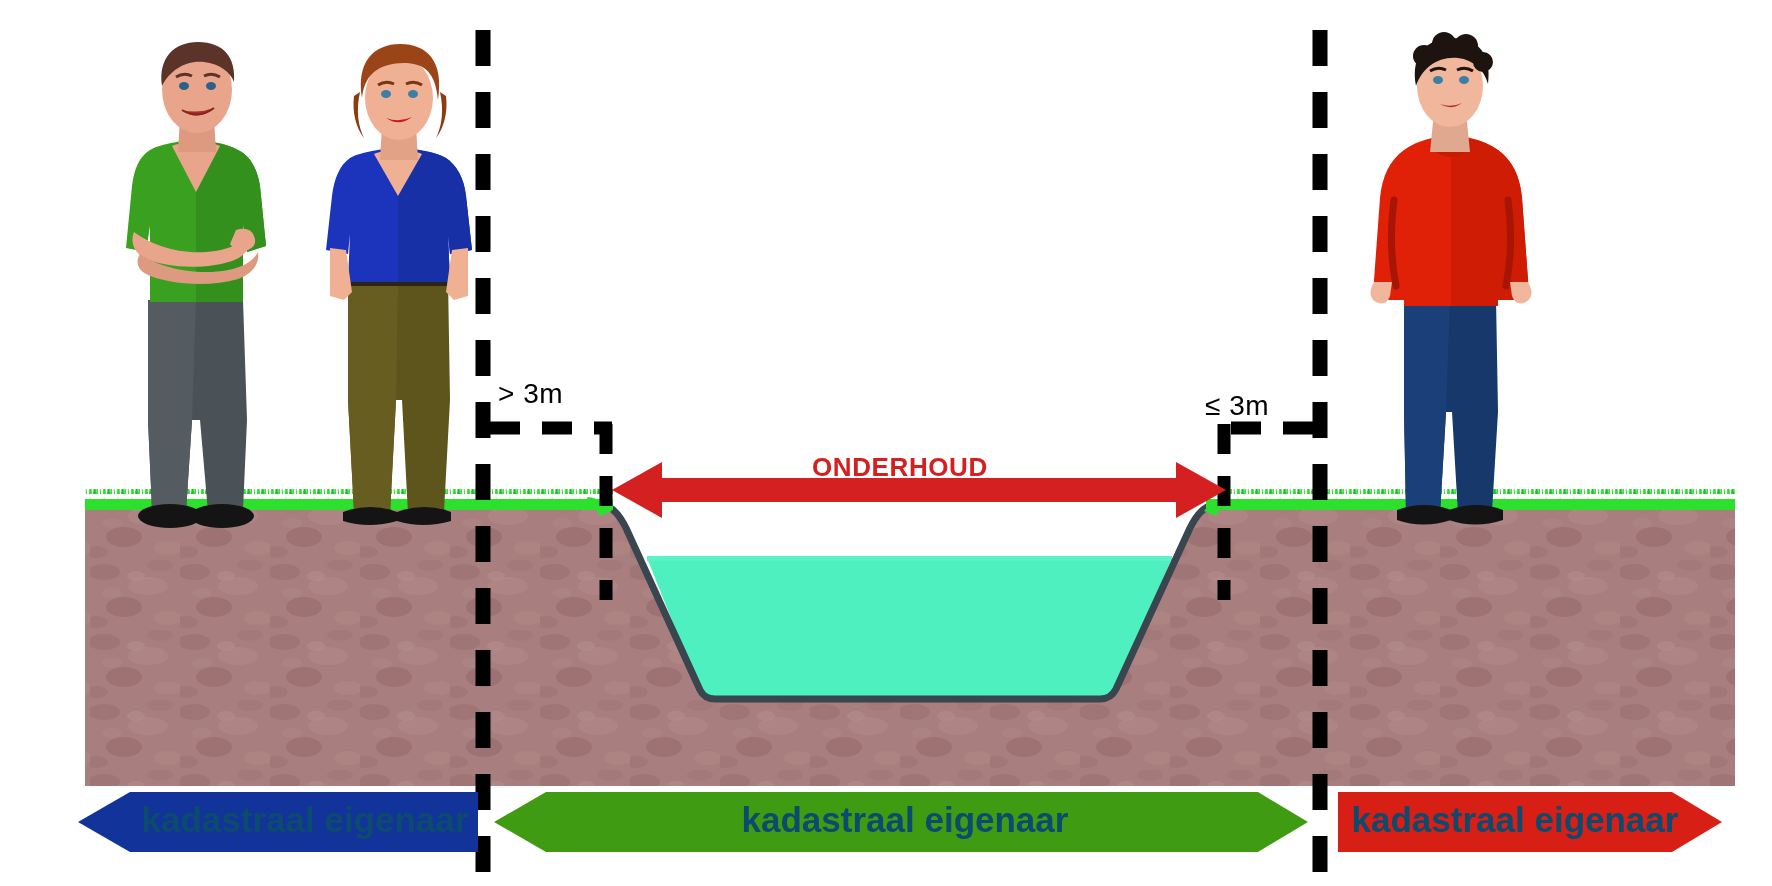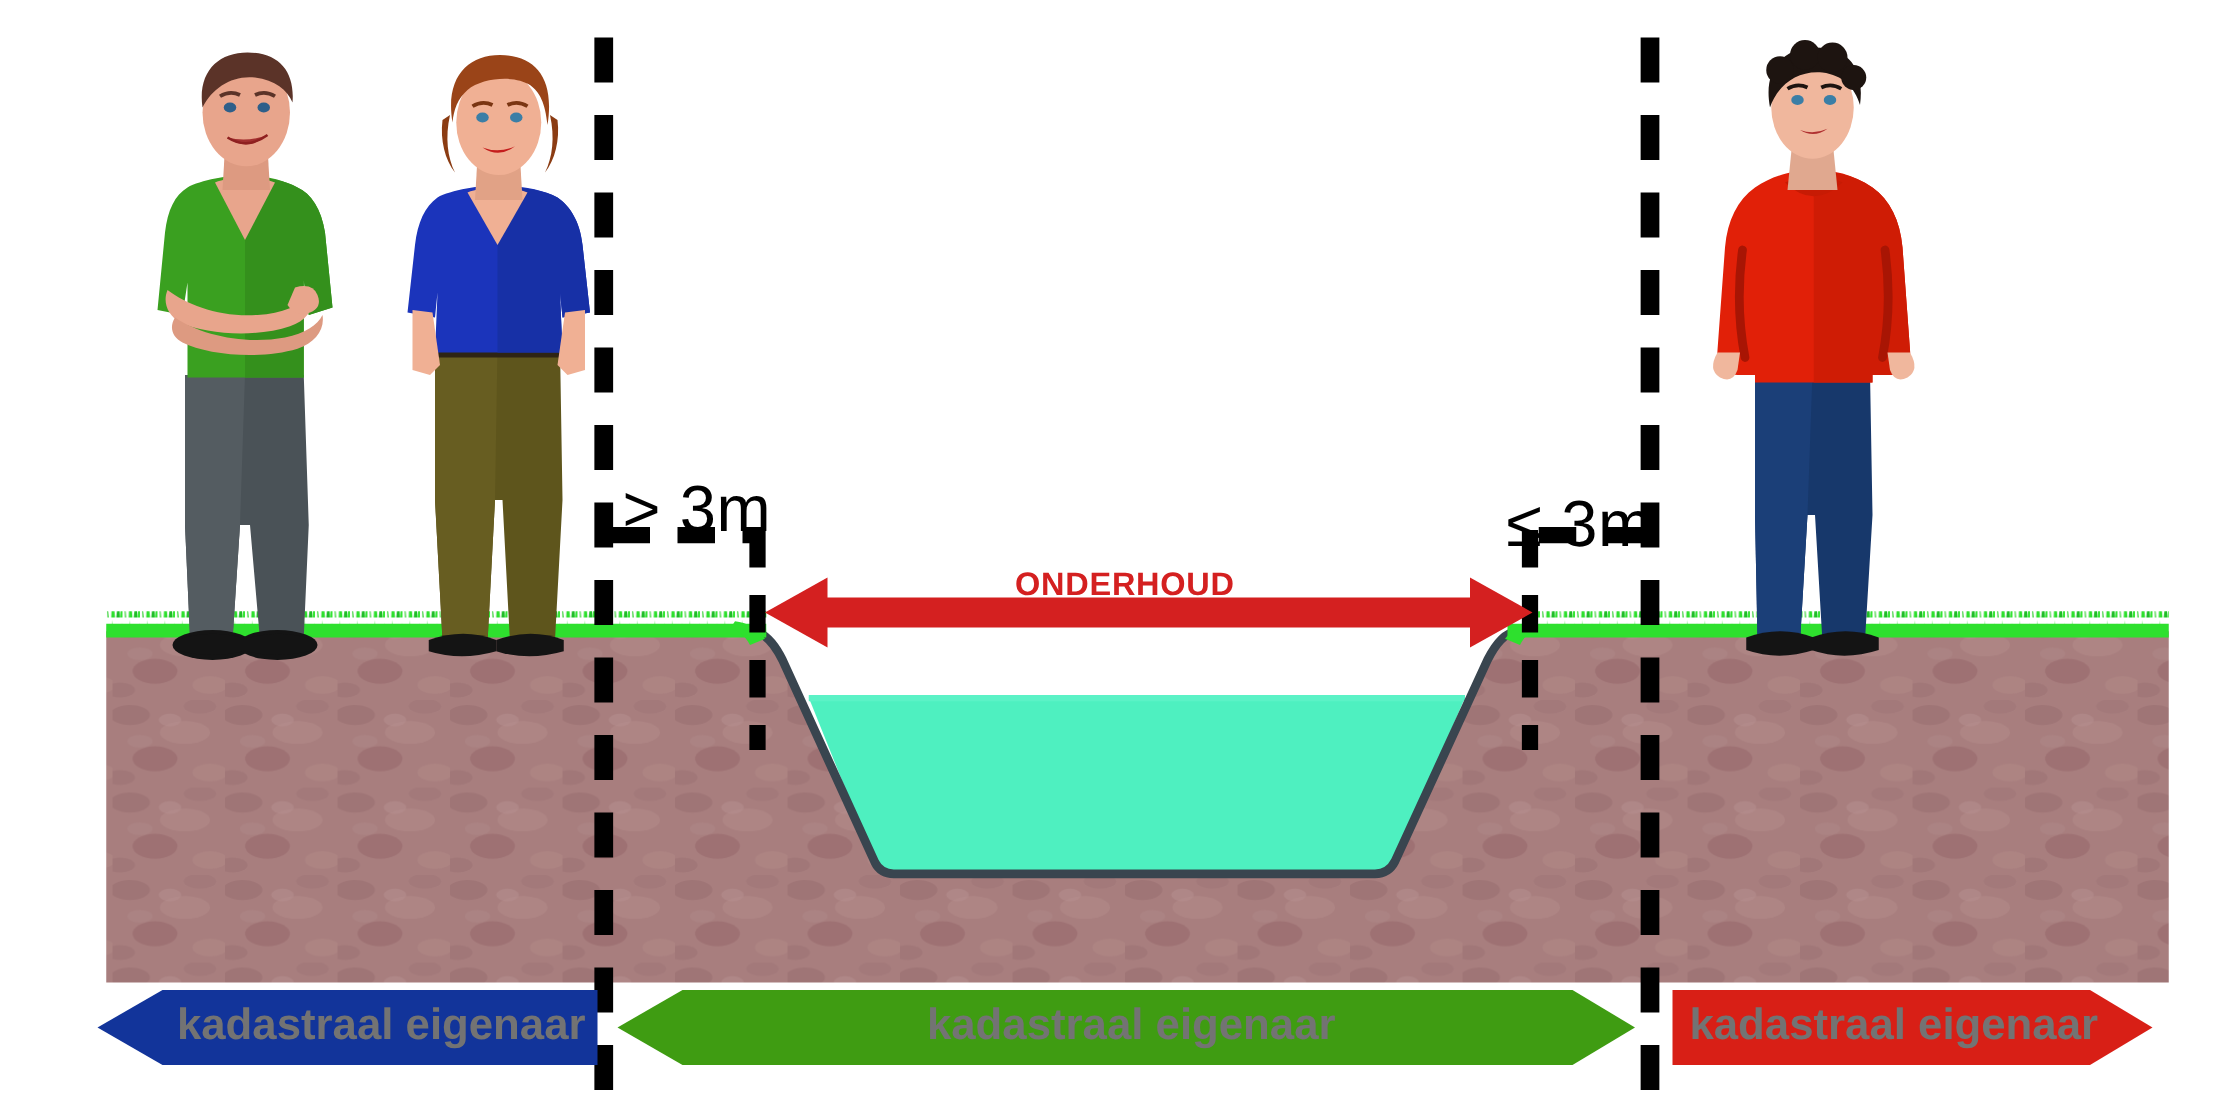--- a/index.html
+++ b/index.html
@@ -1,23 +1,23 @@
 <!DOCTYPE html>
 <html><head>
 <meta charset="utf-8">
 <style>
   html,body{margin:0;padding:0;background:#ffffff;}
   body{width:1772px;height:886px;overflow:hidden;
        font-family:"Liberation Sans",sans-serif;}
   #stage{position:relative;width:1772px;height:886px;background:#ffffff;}
   #stage svg{position:absolute;left:0;top:0;}
   .lbl{position:absolute;white-space:nowrap;}
-  .dim-label{font-size:52px;color:#000;font-family:"Liberation Sans",sans-serif;letter-spacing:.5px;}
+  .dim-label{font-size:28px;color:#000;font-family:"Liberation Sans",sans-serif;letter-spacing:.5px;}
   .onderhoud-label{font-size:26px;font-weight:bold;color:#d42020;letter-spacing:.6px;font-family:"Liberation Sans",sans-serif;}
-  .banner-text{position:absolute;color:#737373;font-size:35px;font-weight:bold;
+  .banner-text{position:absolute;color:#0c4a6e;font-size:35px;font-weight:bold;
                font-family:"Liberation Sans",sans-serif;white-space:nowrap;}
 </style>
 </head>
 <body>
 
 <div id="stage">
 
   <svg width="1772" height="886" viewBox="0 0 1772 886">
     <defs>
 

